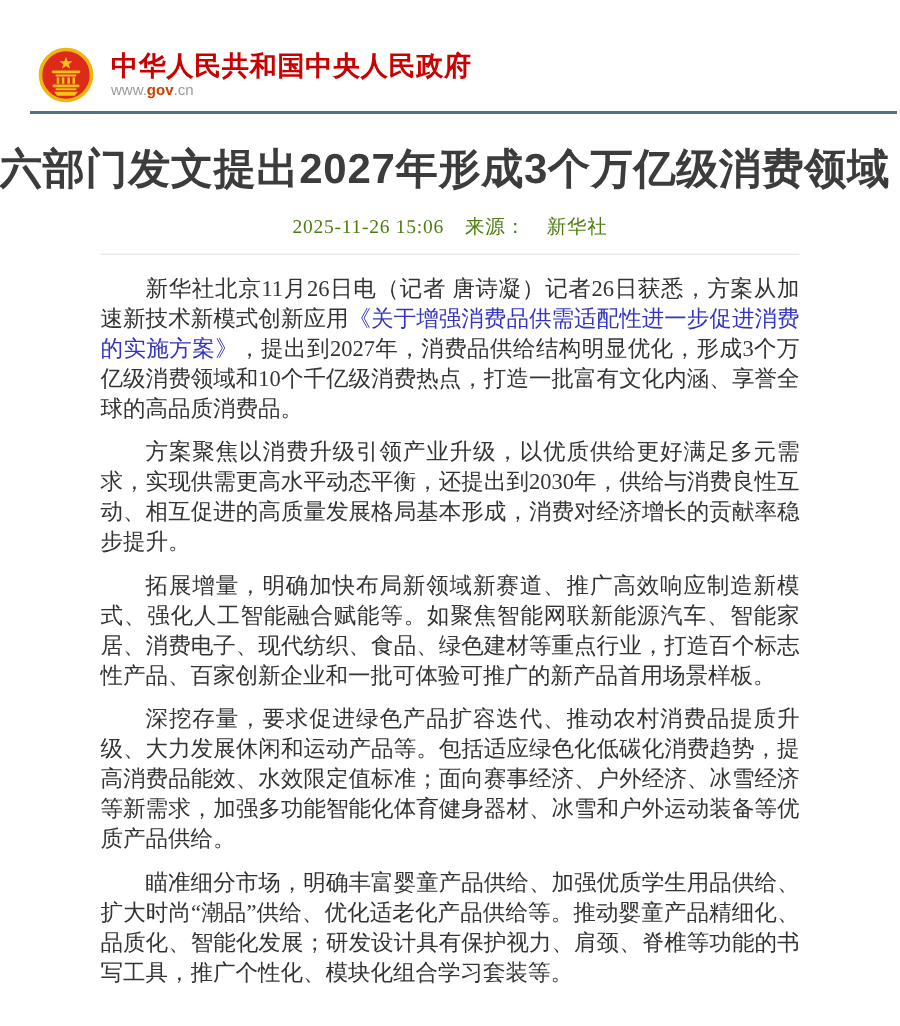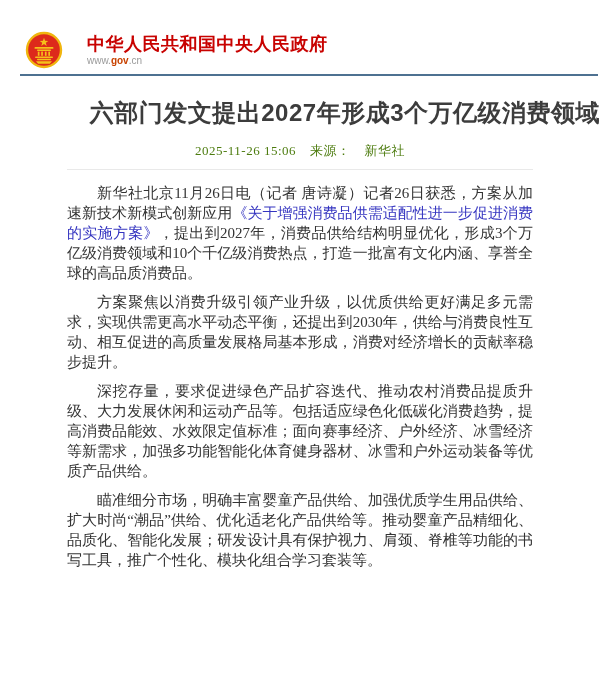--- a/index.html
+++ b/index.html
@@ -9,21 +9,21 @@
     font-family: "Liberation Serif", "DejaVu Serif", serif;
     overflow: hidden;
   }
   .page { position: relative; width: 600px; height: 684px; background: #fff; }
 
   
   .site-header { padding-top: 31px; }
   .brand {
     display: flex;
     align-items: center;
-    gap: 24px;
+    gap: 11px;
     margin-left: 25px;
     text-decoration: none;
   }
   .emblem { width: 38px; height: 38px; flex: 0 0 38px; }
   .emblem svg { display: block; }
   .brand-text { display: flex; flex-direction: column; justify-content: center; }
   .site-name {
     font-family: "Liberation Sans", "DejaVu Sans", sans-serif;
     font-weight: bold;
     font-size: 18px;
@@ -42,24 +42,24 @@
   .blue-rule {
     height: 2px;
     background: #4e7191;
     margin: 5px 2px 0 20px;
   }
 
   
   .article-title {
     font-family: "Liberation Sans", "DejaVu Sans", sans-serif;
     font-weight: bold;
-    font-size: 24px;
+    font-size: 28px;
     line-height: 28px;
     color: #3c3c3c;
-    text-align: right;
+    text-align: left;
     margin-top: 23px;
     letter-spacing: 0.5px;
   }
   .article-meta {
     text-align: center;
     font-size: 13px;
     color: #4d7c0f;
     margin-top: 15px;
     letter-spacing: 0.5px;
   }
@@ -124,18 +124,19 @@
 
     <div class="article-meta">
       <span>2025-11-26 15:06</span><span class="m-gap"></span><span>来源：</span><span class="m-gap"></span><span>新华社</span>
     </div>
 
     <div class="meta-rule"></div>
 
     <article class="article-body">
       <p><span>新华社北京11月26日电（记者 唐诗凝）记者26日获悉，方案从加速新技术新模式创新应用</span><a class="doc-link">《关于增强消费品供需适配性进一步促进消费的实施方案》</a><span>，提出到2027年，消费品供给结构明显优化，形成3个万亿级消费领域和10个千亿级消费热点，打造一批富有文化内涵、享誉全球的高品质消费品。</span></p>
       <p>方案聚焦以消费升级引领产业升级，以优质供给更好满足多元需求，实现供需更高水平动态平衡，还提出到2030年，供给与消费良性互动、相互促进的高质量发展格局基本形成，消费对经济增长的贡献率稳步提升。</p>
+      <p>拓展增量，明确加快布局新领域新赛道、推广高效响应制造新模式、强化人工智能融合赋能等。如聚焦智能网联新能源汽车、智能家居、消费电子、现代纺织、食品、绿色建材等重点行业，打造百个标志性产品、百家创新企业和一批可体验可推广的新产品首用场景样板。</p>
       <p>深挖存量，要求促进绿色产品扩容迭代、推动农村消费品提质升级、大力发展休闲和运动产品等。包括适应绿色化低碳化消费趋势，提高消费品能效、水效限定值标准；面向赛事经济、户外经济、冰雪经济等新需求，加强多功能智能化体育健身器材、冰雪和户外运动装备等优质产品供给。</p>
       <p>瞄准细分市场，明确丰富婴童产品供给、加强优质学生用品供给、扩大时尚“潮品”供给、优化适老化产品供给等。推动婴童产品精细化、品质化、智能化发展；研发设计具有保护视力、肩颈、脊椎等功能的书写工具，推广个性化、模块化组合学习套装等。</p>
     </article>
   </main>
 
 </div>
 
 </body></html>

